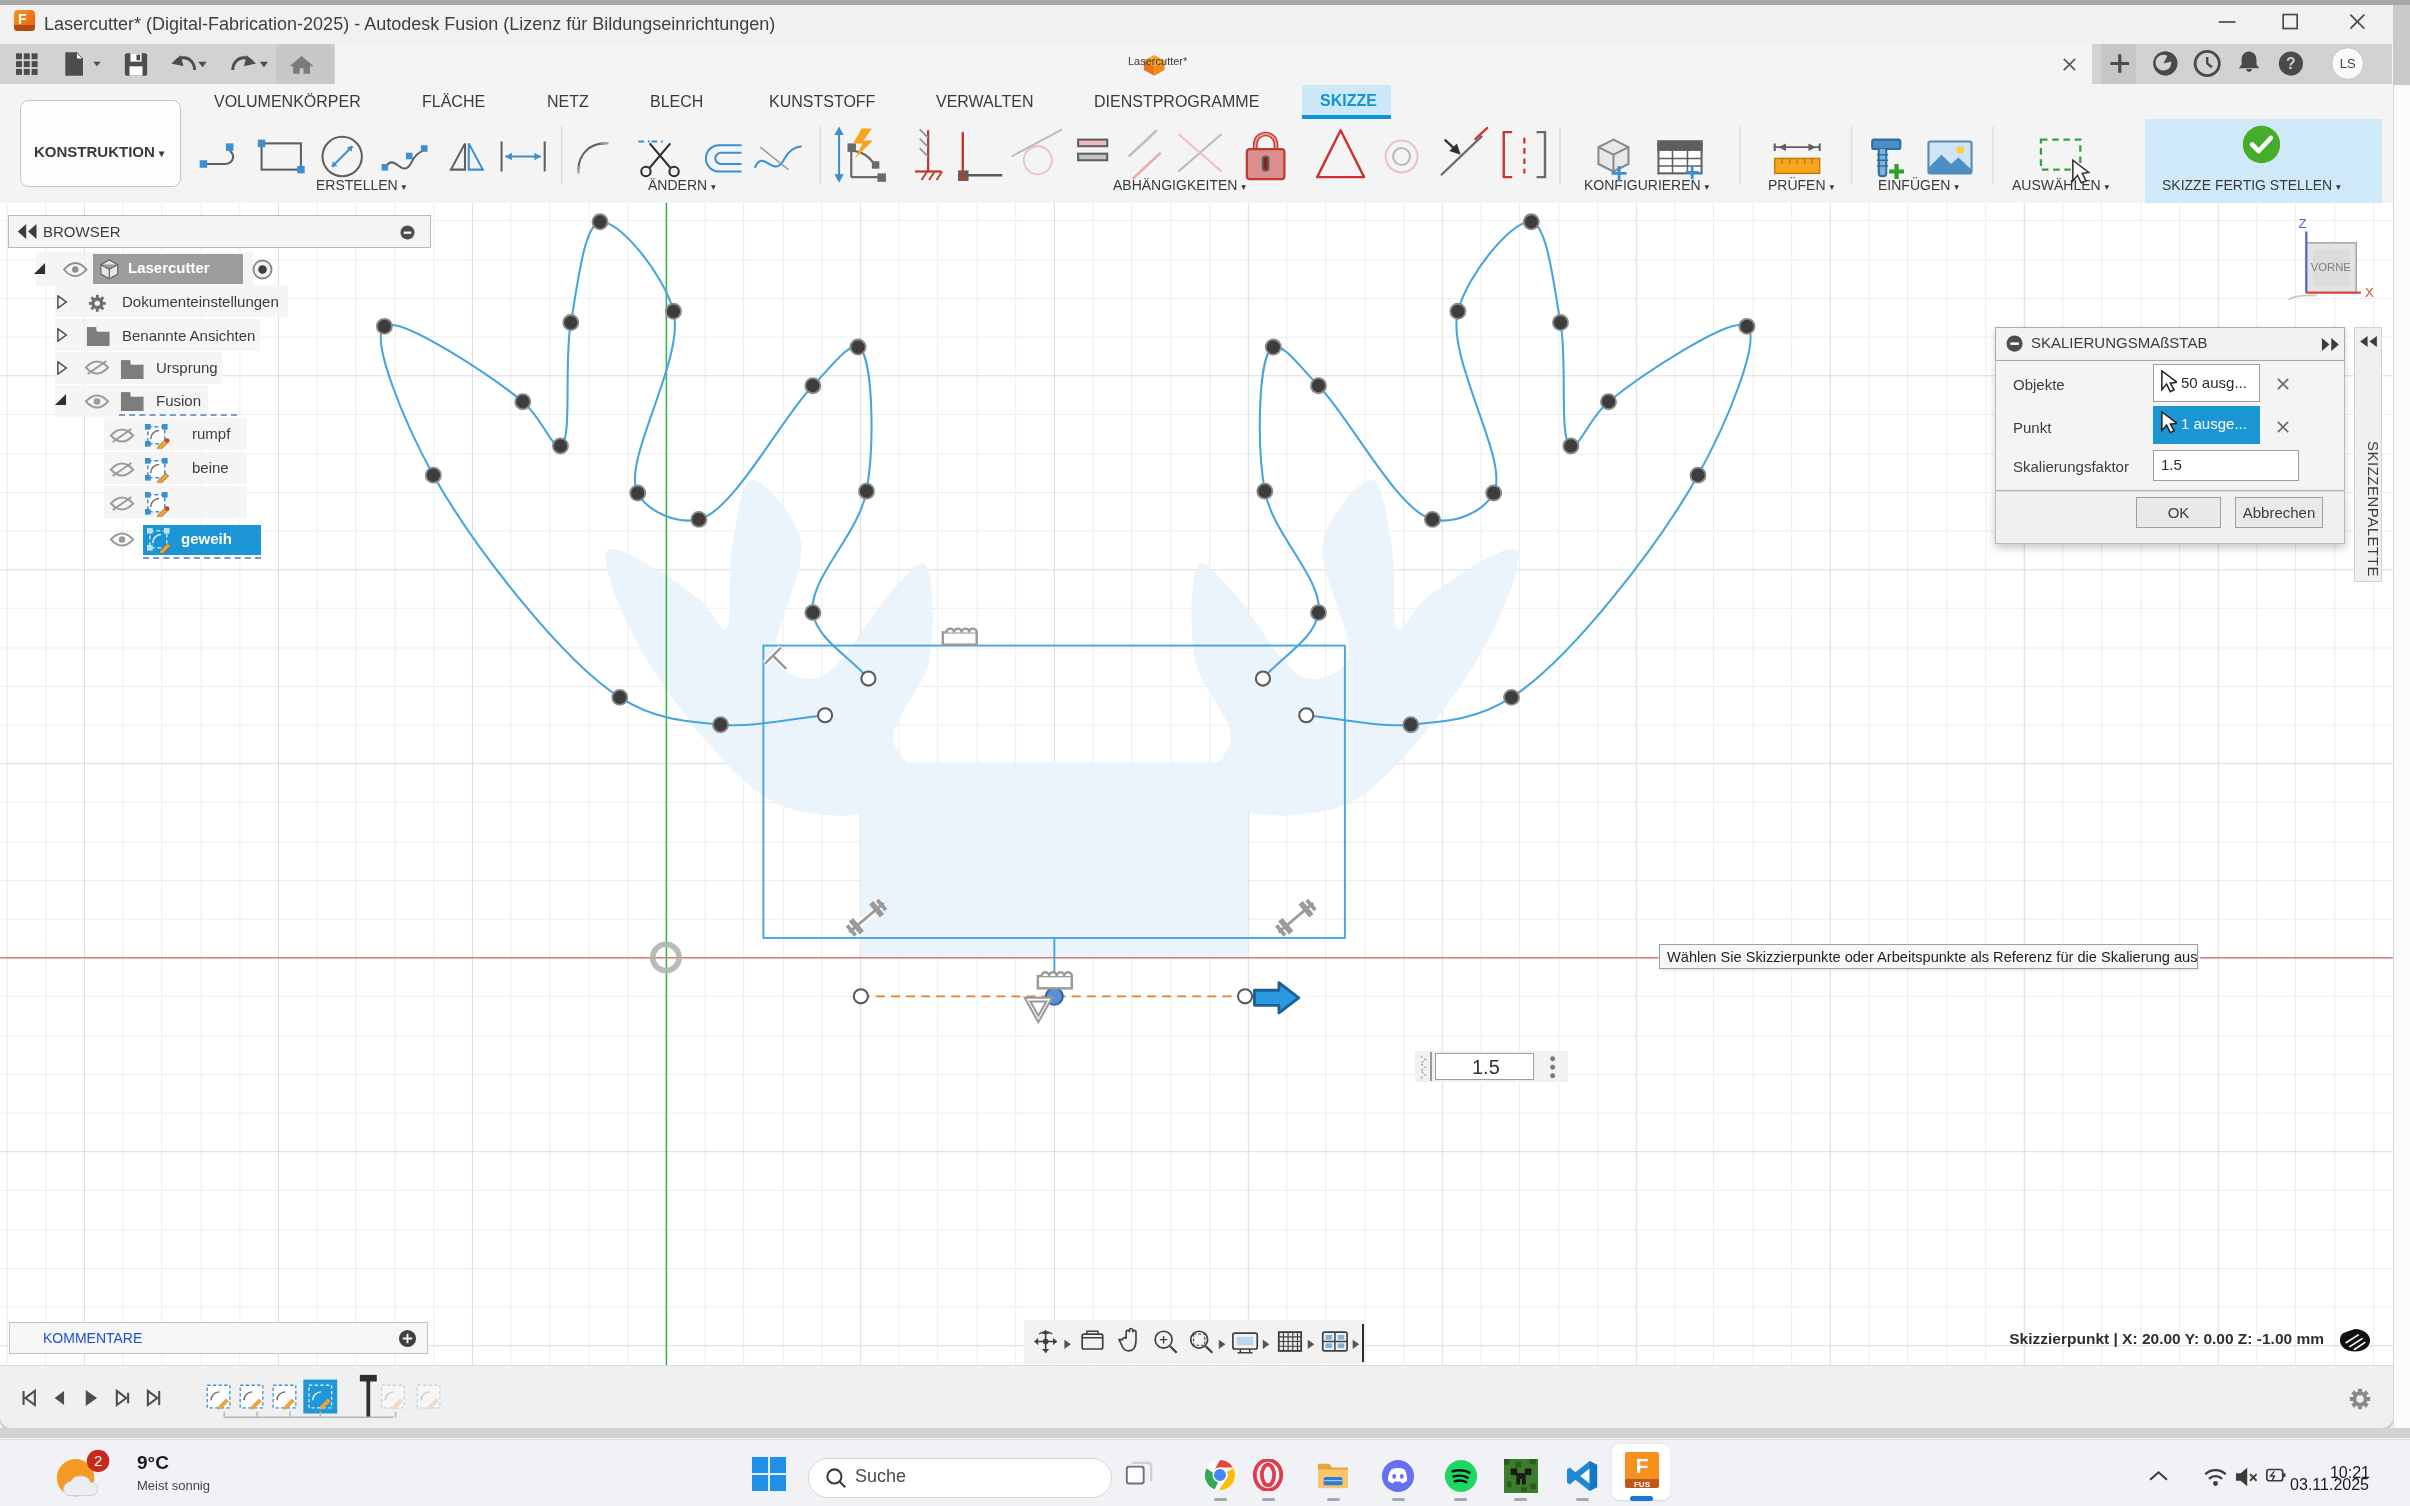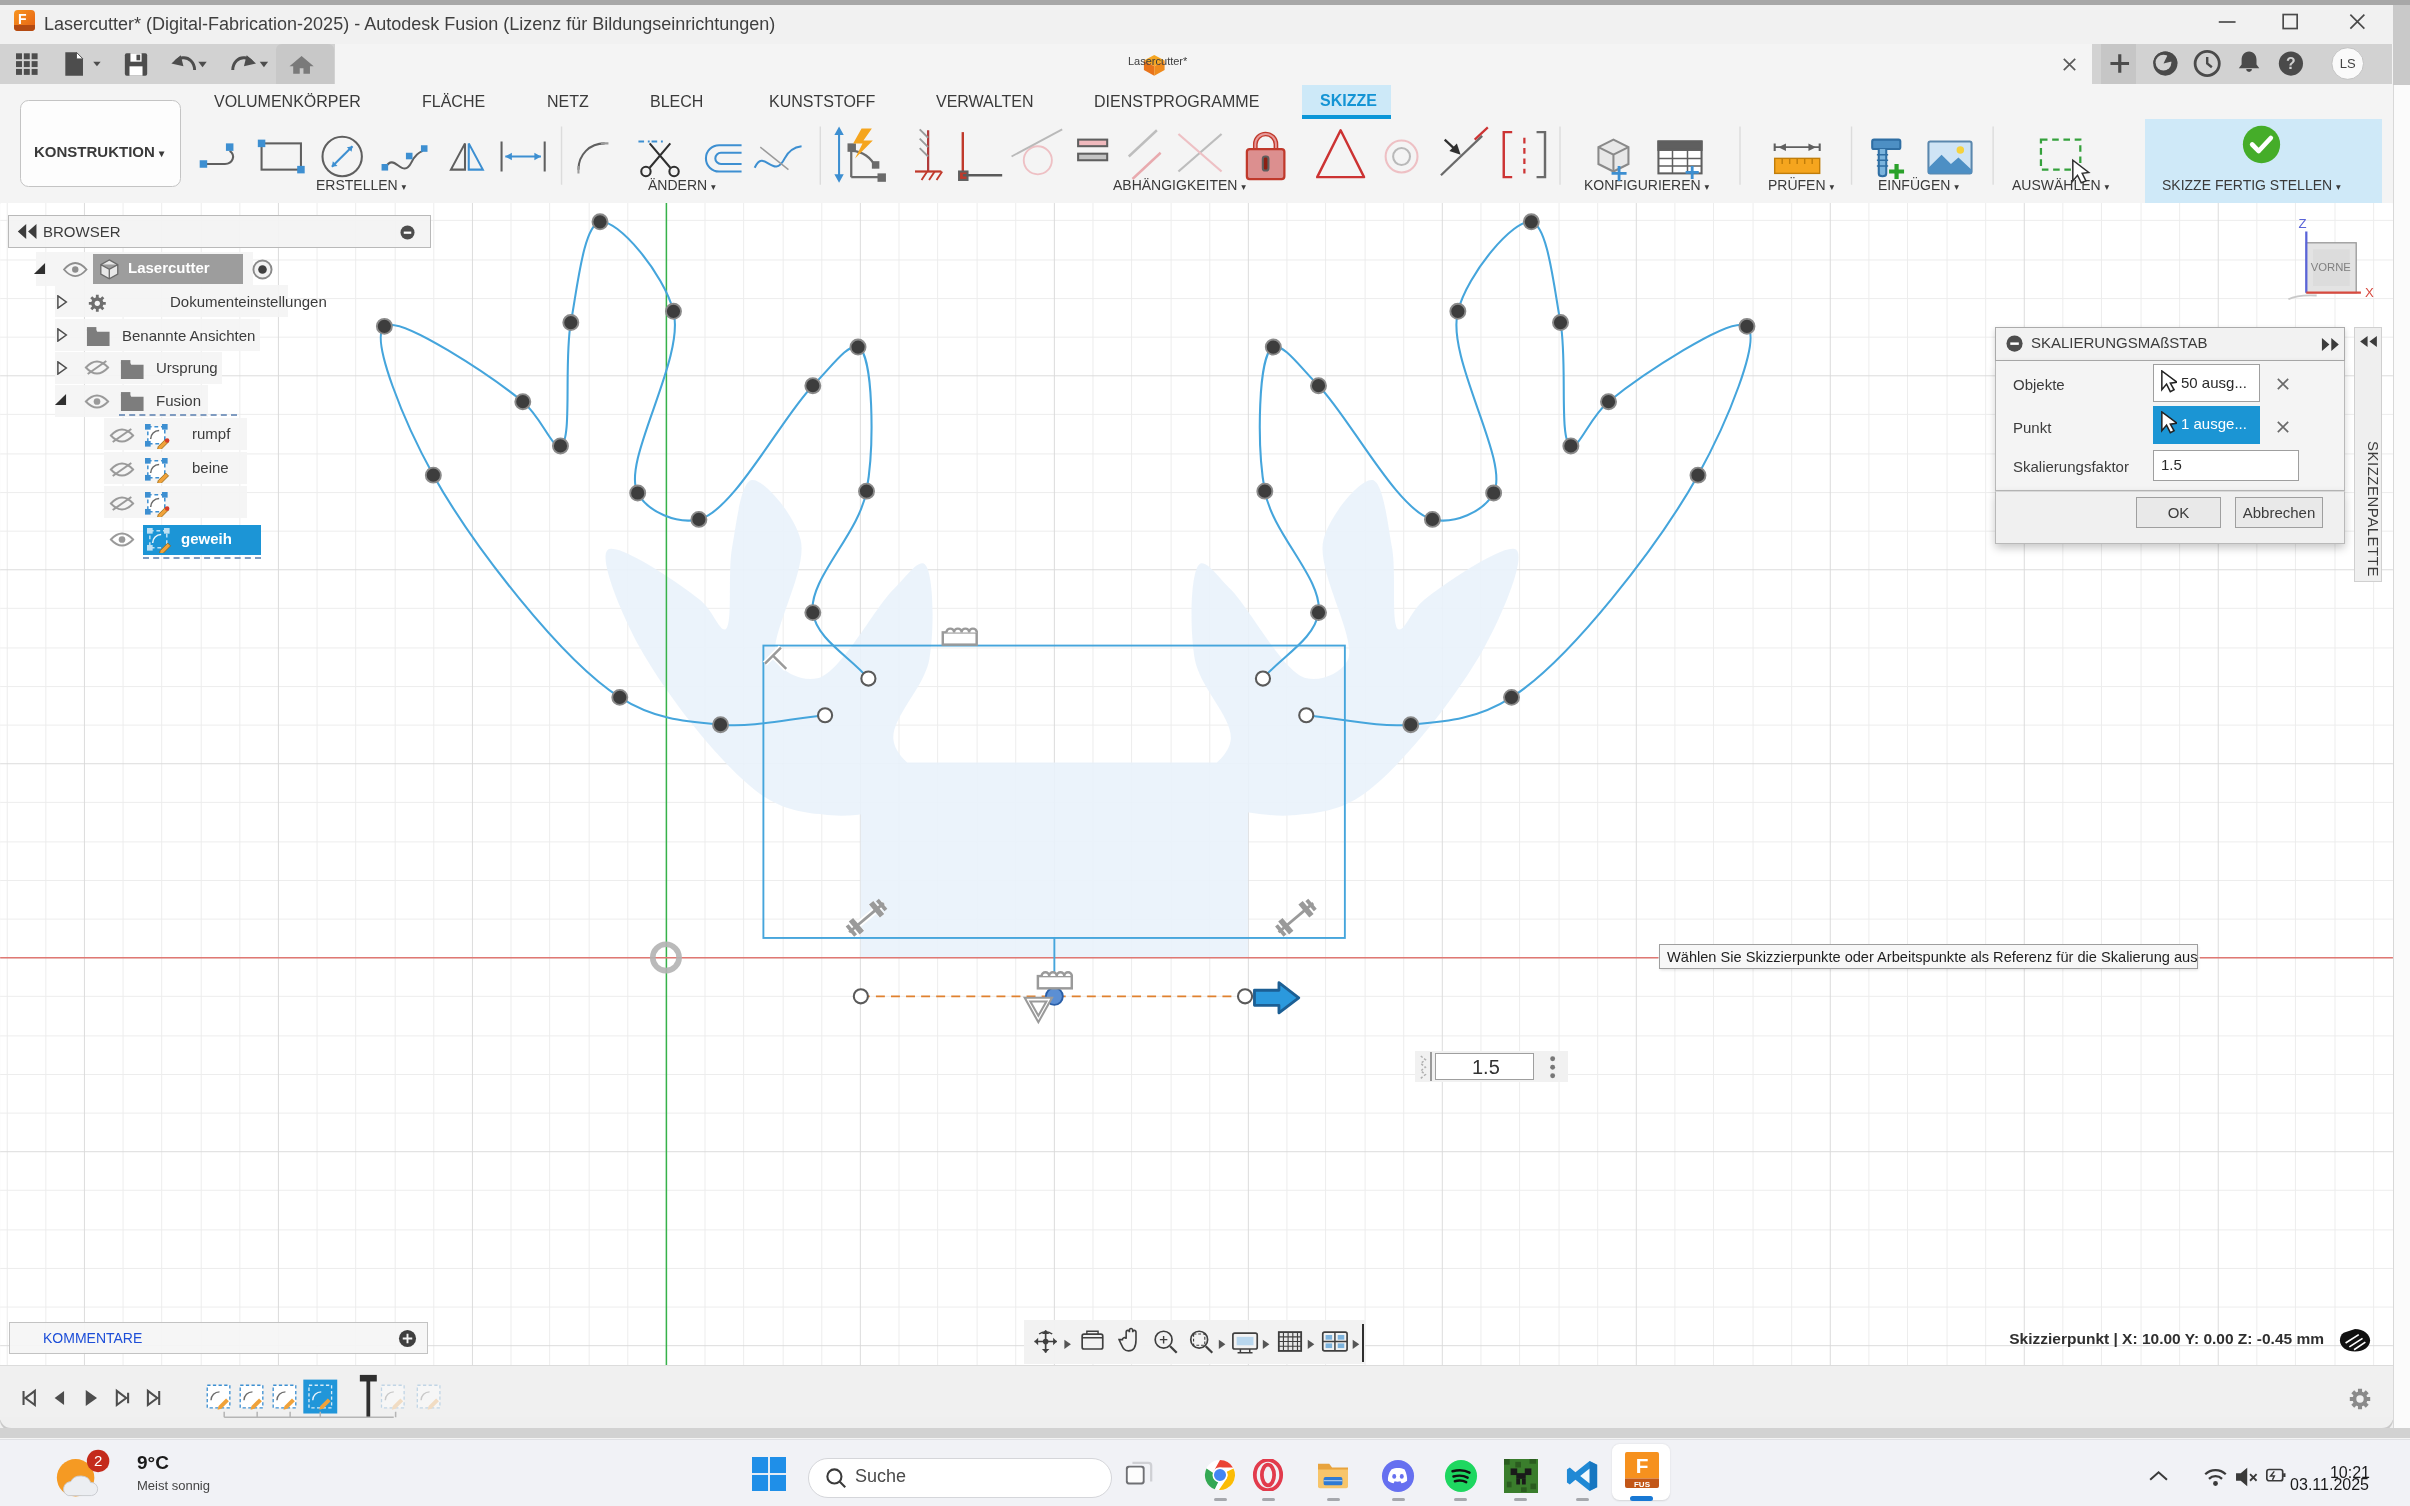--- a/index.html
+++ b/index.html
@@ -418,21 +418,21 @@
   <svg class="abs" style="left:28px;top:41px;" width="12.2" height="14" viewBox="0 0 13 15">
       <path d="M2,1l9,6.5l-9,6.5z" fill="none" stroke="#4d4d4d" stroke-width="1.6"></path>
     </svg>
   <svg class="abs" style="left:58px;top:38px;" width="22.6" height="22.6" viewBox="0 0 24 24">
       <g fill="#6e6e6e">
         <path d="M12,3v18M3,12h18M5.6,5.6l12.8,12.8M18.4,5.6l-12.8,12.8" stroke="#6e6e6e" stroke-width="3"></path>
         <circle cx="12" cy="12" r="6.5"></circle>
         <circle cx="12" cy="12" r="2.8" fill="#f5f5f5"></circle>
       </g>
     </svg>
-  <span class="abs" style="left:94px;top:39px;margin-left:48px;">Dokumenteinstellungen</span>
+  <span class="abs" style="left:94px;top:39px;">Dokumenteinstellungen</span>
 
   <svg class="abs" style="left:28px;top:74px;" width="12.2" height="14" viewBox="0 0 13 15">
       <path d="M2,1l9,6.5l-9,6.5z" fill="none" stroke="#4d4d4d" stroke-width="1.6"></path>
     </svg>
   <svg class="abs" style="left:58px;top:72px;" width="24.5" height="21" viewBox="0 0 26 22">
       <path d="M1,3h9l2,3h13v15h-24z" fill="#7d7d7d"></path>
       <rect x="1" y="1" width="10" height="4" fill="#7d7d7d"></rect>
     </svg>
   <span class="abs" style="left:94px;top:73px;">Benannte Ansichten</span>
 
@@ -655,21 +655,21 @@
         <rect x="-10" y="-7" width="7" height="5" fill="#7db3dd" stroke="none"></rect>
         <rect x="3" y="-7" width="7" height="5" fill="#7db3dd" stroke="none"></rect>
         <rect x="-10" y="2" width="7" height="5" fill="#7db3dd" stroke="none"></rect>
         <rect x="3" y="2" width="7" height="5" fill="#7db3dd" stroke="none"></rect>
       </g>
     <path d="M350,21l7,5l-7,5z" fill="#555" stroke="none"></path>
   </g>
 </svg>
 <div class="abs" style="left:1362px;top:1324px;width:1.9px;height:38px;background:#2f2f2f;"></div>
 
-<div class="abs" style="left:1977px;top:1330px;width:347px;font-size:15.5px;font-weight:bold;color:#2f2f2f;white-space:nowrap;text-align:right;">Skizzierpunkt | X: 10.00 Y: 0.00 Z: -0.45 mm</div>
+<div class="abs" style="left:1977px;top:1330px;width:347px;font-size:15.5px;font-weight:bold;color:#2f2f2f;white-space:nowrap;text-align:right;">Skizzierpunkt | X: 20.00 Y: 0.00 Z: -1.00 mm</div>
 <svg class="abs" style="left:2338px;top:1328px;" width="34" height="24.5" viewBox="0 0 36 26">
     <path d="M18,1c9,0 16,6 16,12c0,7 -7,12 -16,12c-9,0 -16,-5 -16,-12c0,-3 1,-6 4,-8z" fill="#111"></path>
     <path d="M8,16l14,-9M12,20l14,-9M17,23l12,-8" stroke="#fff" stroke-width="1.8"></path>
   </svg>
 
 <div class="abs" style="left:0;top:1365px;width:2393px;height:63px;background:#f0f0f0;border-top:0.9px solid #dcdcdc;"></div>
 <div class="abs" style="left:0;top:1417px;width:2393px;height:11.3px;background:#efefef;border-radius:0 0 13px 13px;box-shadow:0 2.8px 0 #c9c9c9;"></div>
 <svg class="abs" style="left:0px;top:1370px;" width="471" height="55" viewBox="0 0 500 58">
   <g fill="#4d4d4d">
     <path d="M25,22v15M37,22l-10,7.5l10,7.5z" stroke="#4d4d4d" stroke-width="2.2" fill="none"></path>

